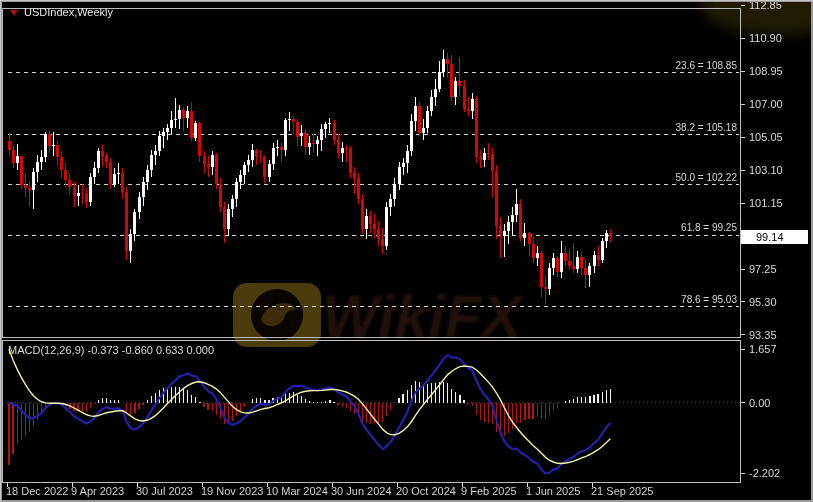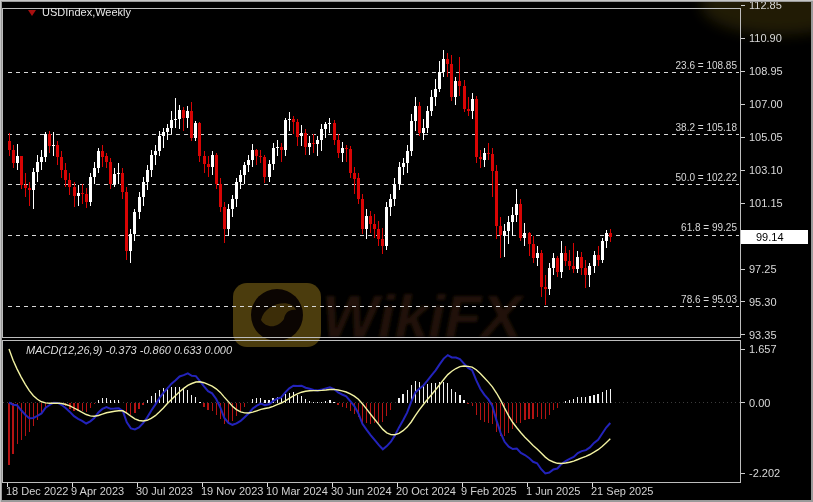--- a/index.html
+++ b/index.html
@@ -1,24 +1,24 @@
 <!DOCTYPE html>
 <html><head>
 <meta charset="utf-8">
 <style>
   html,body{margin:0;padding:0;width:813px;height:502px;background:#000;overflow:hidden;
     font-family:"Liberation Sans",sans-serif;}
   #stage{position:relative;width:813px;height:502px;background:#000;}
   #cv{position:absolute;left:0;top:0;}
   svg text{font-family:"Liberation Sans",sans-serif;}
-  .hudlabel{position:absolute;color:#e6e6e6;font-size:11px;line-height:13px;white-space:nowrap;z-index:5;margin-left:18px;}
+  .hudlabel{position:absolute;color:#e6e6e6;font-size:11px;line-height:13px;white-space:nowrap;z-index:5;}
   #symlab{left:10px;top:6px;display:flex;align-items:center;gap:6px;}
   .tri{width:0;height:0;border-left:4.5px solid transparent;border-right:4.5px solid transparent;
     border-top:6px solid #a81010;display:inline-block;}
-  #macdlab{left:8px;top:344px;color:#dcdcdc;font-style:italic;}
+  #macdlab{left:8px;top:344px;color:#dcdcdc;}
   #badge{position:absolute;left:741px;top:230px;width:52px;height:14px;background:#fff;color:#000;
     font-size:11px;line-height:14px;padding-left:15px;z-index:4;}
 </style>
 </head>
 <body>
 
 <div id="stage">
   <svg id="cv" width="813" height="502" viewBox="0 0 813 502">
       <defs>
         <clipPath id="pc">

